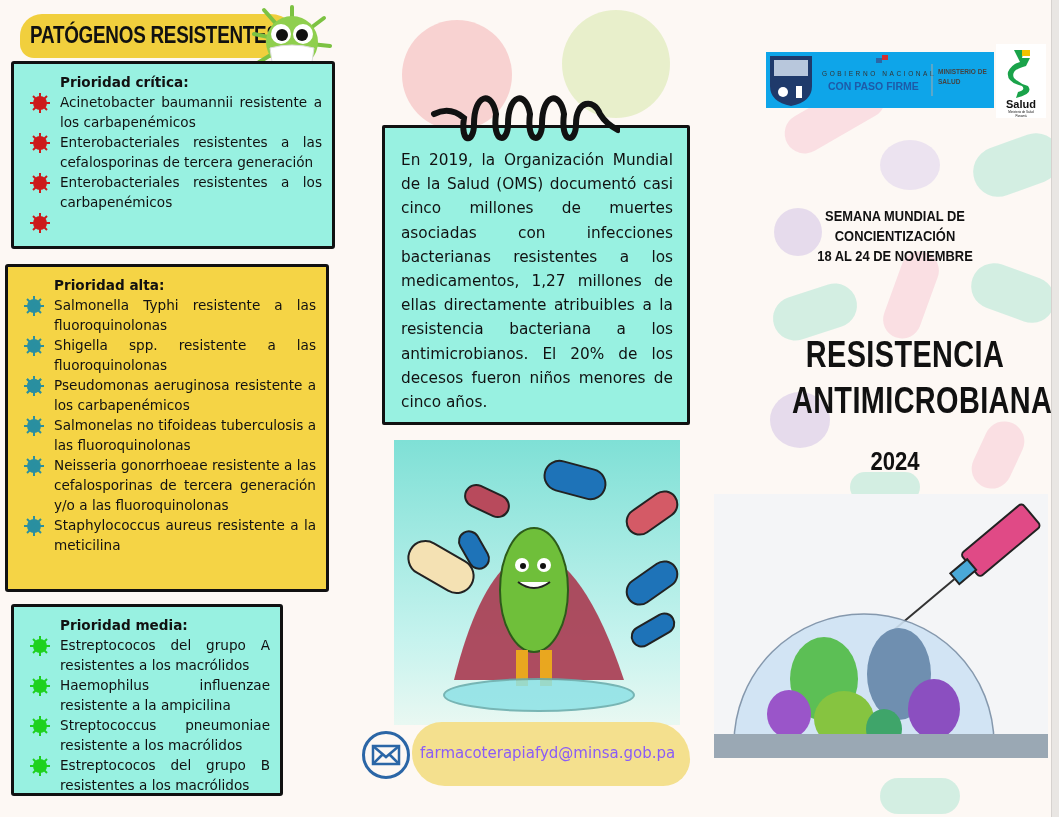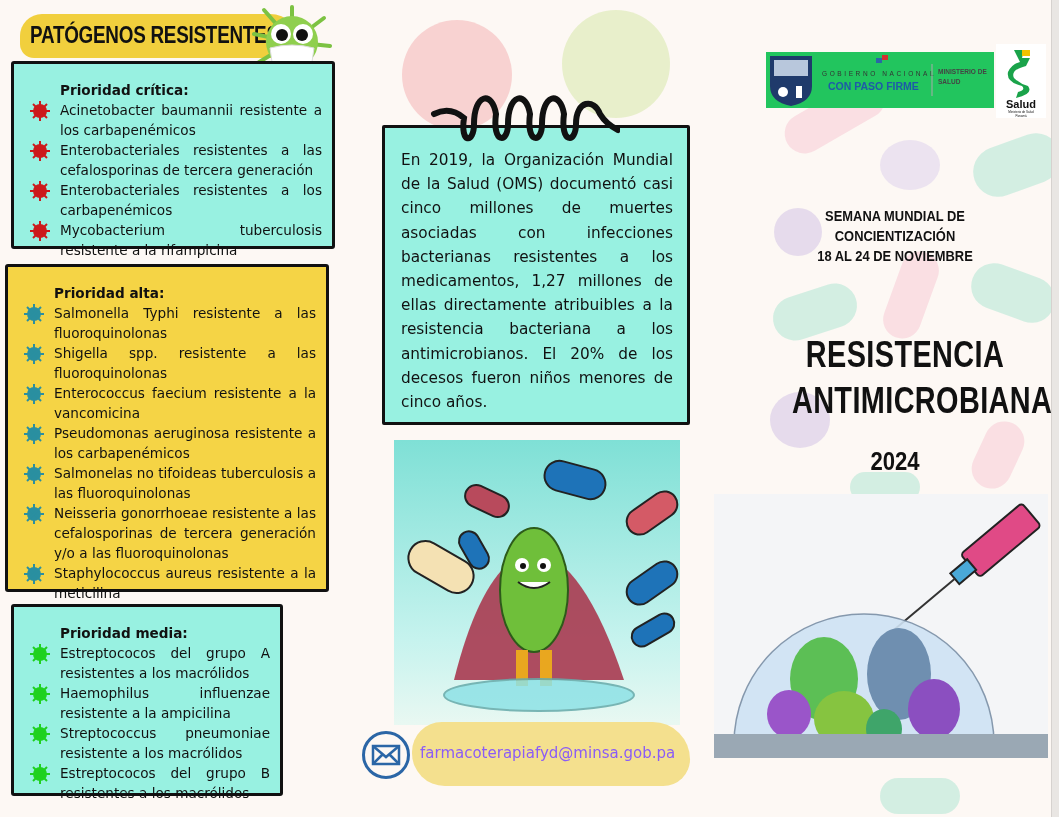--- a/index.html
+++ b/index.html
@@ -24,21 +24,21 @@
   .title-text {
     position: absolute; left: 30px; top: 22px;
     font-family: "Liberation Sans", sans-serif; font-weight: 700;
     font-size: 23px; letter-spacing: -0.3px; transform: scaleX(.82); transform-origin: left center;
     color: #111;
   }
   .mascot { position: absolute; left: 252px; top: 4px; width: 80px; height: 76px; }
 
   .panel {
     position: absolute; border: 3px solid #111; border-radius: 3px;
-    padding: 16px 10px 6px 46px;
+    padding: 8px 10px 6px 46px;
     font-size: 13.6px; line-height: 20px;
   }
   .panel.teal { background: #98f1e1; }
   .panel.yellow { background: #f5d445; }
   .panel-heading { font-weight: 700; font-size: 13.6px; margin-left: 0; }
   .item { position: relative; text-align: justify; text-align-last: left; }
   .bullet { position: absolute; left: -30px; top: 1px; width: 20px; height: 20px; }
 
   
   .info-card {
@@ -50,21 +50,21 @@
   .spiral { position: absolute; left: 430px; top: 84px; width: 190px; height: 62px; }
 
   .illus1 { position: absolute; left: 394px; top: 440px; width: 286px; height: 285px; overflow: hidden;
     background: linear-gradient(180deg, #7fe0d6 0%, #c6f3ee 70%, #e9f8f2 100%); }
 
   .email-blob { position: absolute; left: 412px; top: 722px; width: 278px; height: 64px; background: #f4e08e; border-radius: 40px 50px 36px 44px; }
   .email-icon { position: absolute; left: 362px; top: 731px; width: 48px; height: 48px; border: 3px solid #2b66a6; border-radius: 50%; background: #fdf8f4; }
   .email-text { position: absolute; left: 420px; top: 744px; font-size: 15px; color: #8b5cf6; }
 
   
-  .logos { position: absolute; left: 766px; top: 52px; width: 228px; height: 56px; background: #22c55e; text-align: right; }
+  .logos { position: absolute; left: 766px; top: 52px; width: 228px; height: 56px; background: #0ea5e9; text-align: right; }
   .salud-logo { position: absolute; left: 996px; top: 44px; width: 50px; height: 74px; background: #fff; }
 
   .event-text {
     position: absolute; left: 790px; top: 206px; width: 210px; text-align: center;
     font-family: "Liberation Sans", sans-serif; font-weight: 700; font-size: 15px; line-height: 20px;
     transform: scaleX(.86);
   }
   .main-title {
     position: absolute; left: 760px; top: 332px; width: 290px; text-align: center;
     font-family: "Liberation Sans", sans-serif; font-weight: 700; font-size: 37px; line-height: 46px;
@@ -158,21 +158,20 @@
     <div class="item">
       <svg class="bullet" viewBox="0 0 20 20">
           <circle cx="10" cy="10" r="7" fill="#cc1a1a"></circle>
           <g stroke="#cc1a1a" stroke-width="2">
             <line x1="10" y1="0" x2="10" y2="20"></line>
             <line x1="0" y1="10" x2="20" y2="10"></line>
             <line x1="3" y1="3" x2="17" y2="17"></line>
             <line x1="17" y1="3" x2="3" y2="17"></line>
           </g>
         </svg>
-      <span>Mycobacterium tuberculosis resistente a la rifampicina</span>
     </div>
   </div>
 
   <div class="panel yellow" style="left:5px;top:264px;width:324px;height:328px;">
     <div class="panel-heading">Prioridad alta:</div>
     <div class="item">
       <svg class="bullet" viewBox="0 0 20 20">
           <circle cx="10" cy="10" r="7" fill="#2a8fa0"></circle>
           <g stroke="#2a8fa0" stroke-width="2">
             <line x1="10" y1="0" x2="10" y2="20"></line>
@@ -198,21 +197,20 @@
     <div class="item">
       <svg class="bullet" viewBox="0 0 20 20">
           <circle cx="10" cy="10" r="7" fill="#2a8fa0"></circle>
           <g stroke="#2a8fa0" stroke-width="2">
             <line x1="10" y1="0" x2="10" y2="20"></line>
             <line x1="0" y1="10" x2="20" y2="10"></line>
             <line x1="3" y1="3" x2="17" y2="17"></line>
             <line x1="17" y1="3" x2="3" y2="17"></line>
           </g>
         </svg>
-      <span>Enterococcus faecium resistente a la vancomicina</span>
     </div>
     <div class="item">
       <svg class="bullet" viewBox="0 0 20 20">
           <circle cx="10" cy="10" r="7" fill="#2a8fa0"></circle>
           <g stroke="#2a8fa0" stroke-width="2">
             <line x1="10" y1="0" x2="10" y2="20"></line>
             <line x1="0" y1="10" x2="20" y2="10"></line>
             <line x1="3" y1="3" x2="17" y2="17"></line>
             <line x1="17" y1="3" x2="3" y2="17"></line>
           </g>

